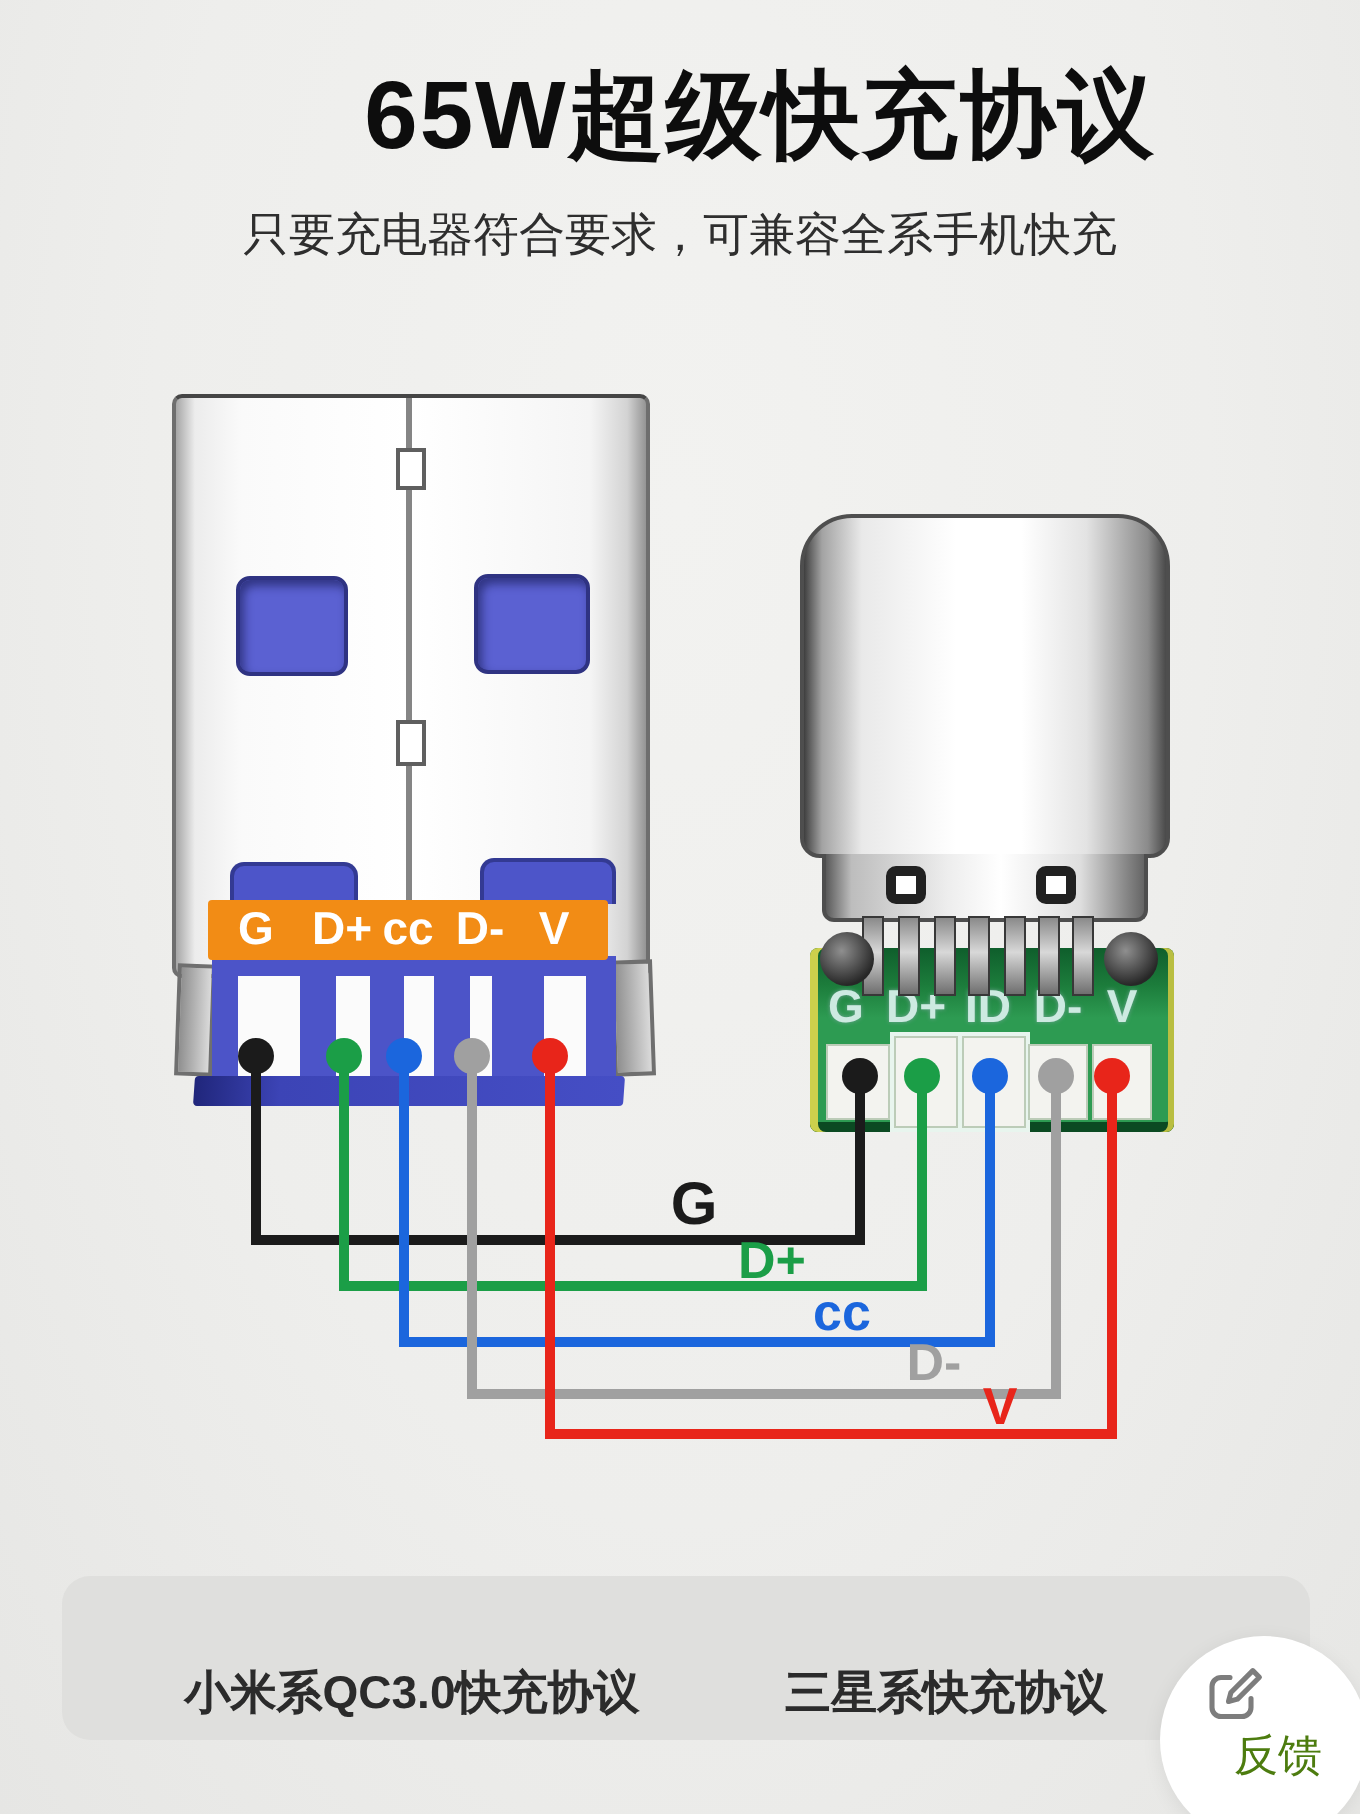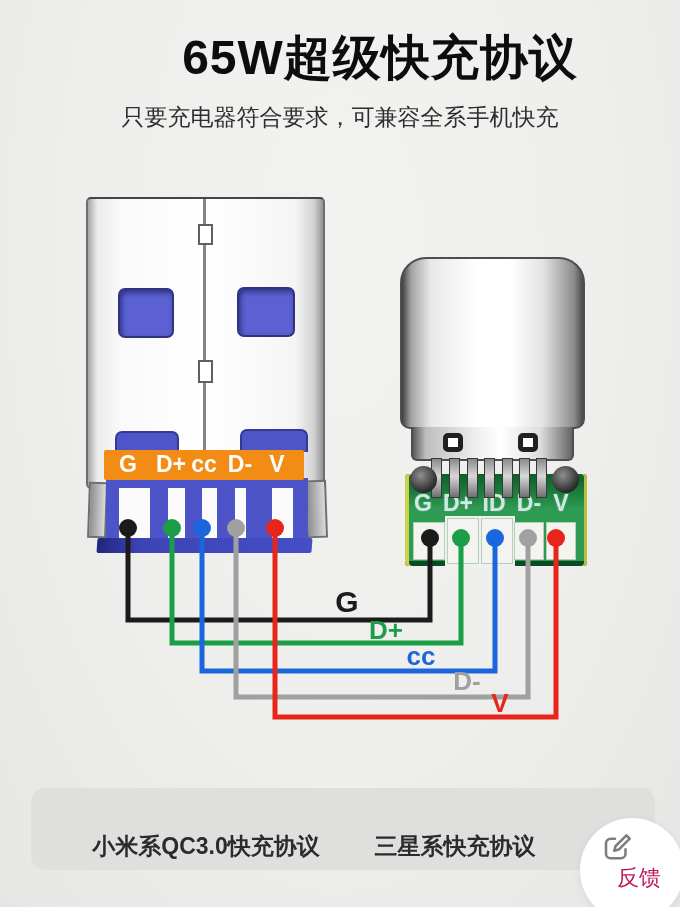--- a/index.html
+++ b/index.html
@@ -80,26 +80,26 @@
   
   .wire-svg{left:0;top:0;width:680px;height:907px;z-index:10;pointer-events:none;}
   .wire-svg text{font-family:"Liberation Sans",sans-serif;font-weight:bold;text-anchor:middle;font-size:26px;}
   .wire-svg text.lg{font-size:30px;}
 
   
   .models-heading{left:36px;top:751px;font-size:24px;font-weight:700;color:#161616;}
   .models-panel{left:31px;top:788px;width:624px;height:82px;background:#dfdfdd;border-radius:14px;}
   .models-panel span{position:absolute;transform:translateX(-50%);font-size:23px;font-weight:600;color:#2b2b2b;white-space:nowrap;}
   .m0{left:169px;top:11px;} .m1{left:427px;top:11px;}
-  .m2{left:175px;top:43px;} .m3{left:424px;top:43px;}
+  .m2{left:175px;top:43px;} .m3{left:442px;top:43px;}
 
   .feedback{left:580px;top:818px;width:104px;height:104px;border-radius:50%;background:#ffffff;
     box-shadow:0 2px 10px rgba(0,0,0,.07);z-index:20;cursor:pointer;}
   .feedback svg{position:absolute;left:20px;top:11px;}
-  .feedback .fb-label{position:absolute;left:37px;top:45px;font-size:22px;color:#be185d;}
+  .feedback .fb-label{position:absolute;left:37px;top:45px;font-size:22px;color:#4d7c0f;}
 </style>
 </head>
 <body>
 
 <div id="page">
 
   <div class="abs title">65W超级快充协议</div>
   <div class="abs sub sub1">只要充电器符合要求，可兼容全系手机快充</div>
 
   <div>

